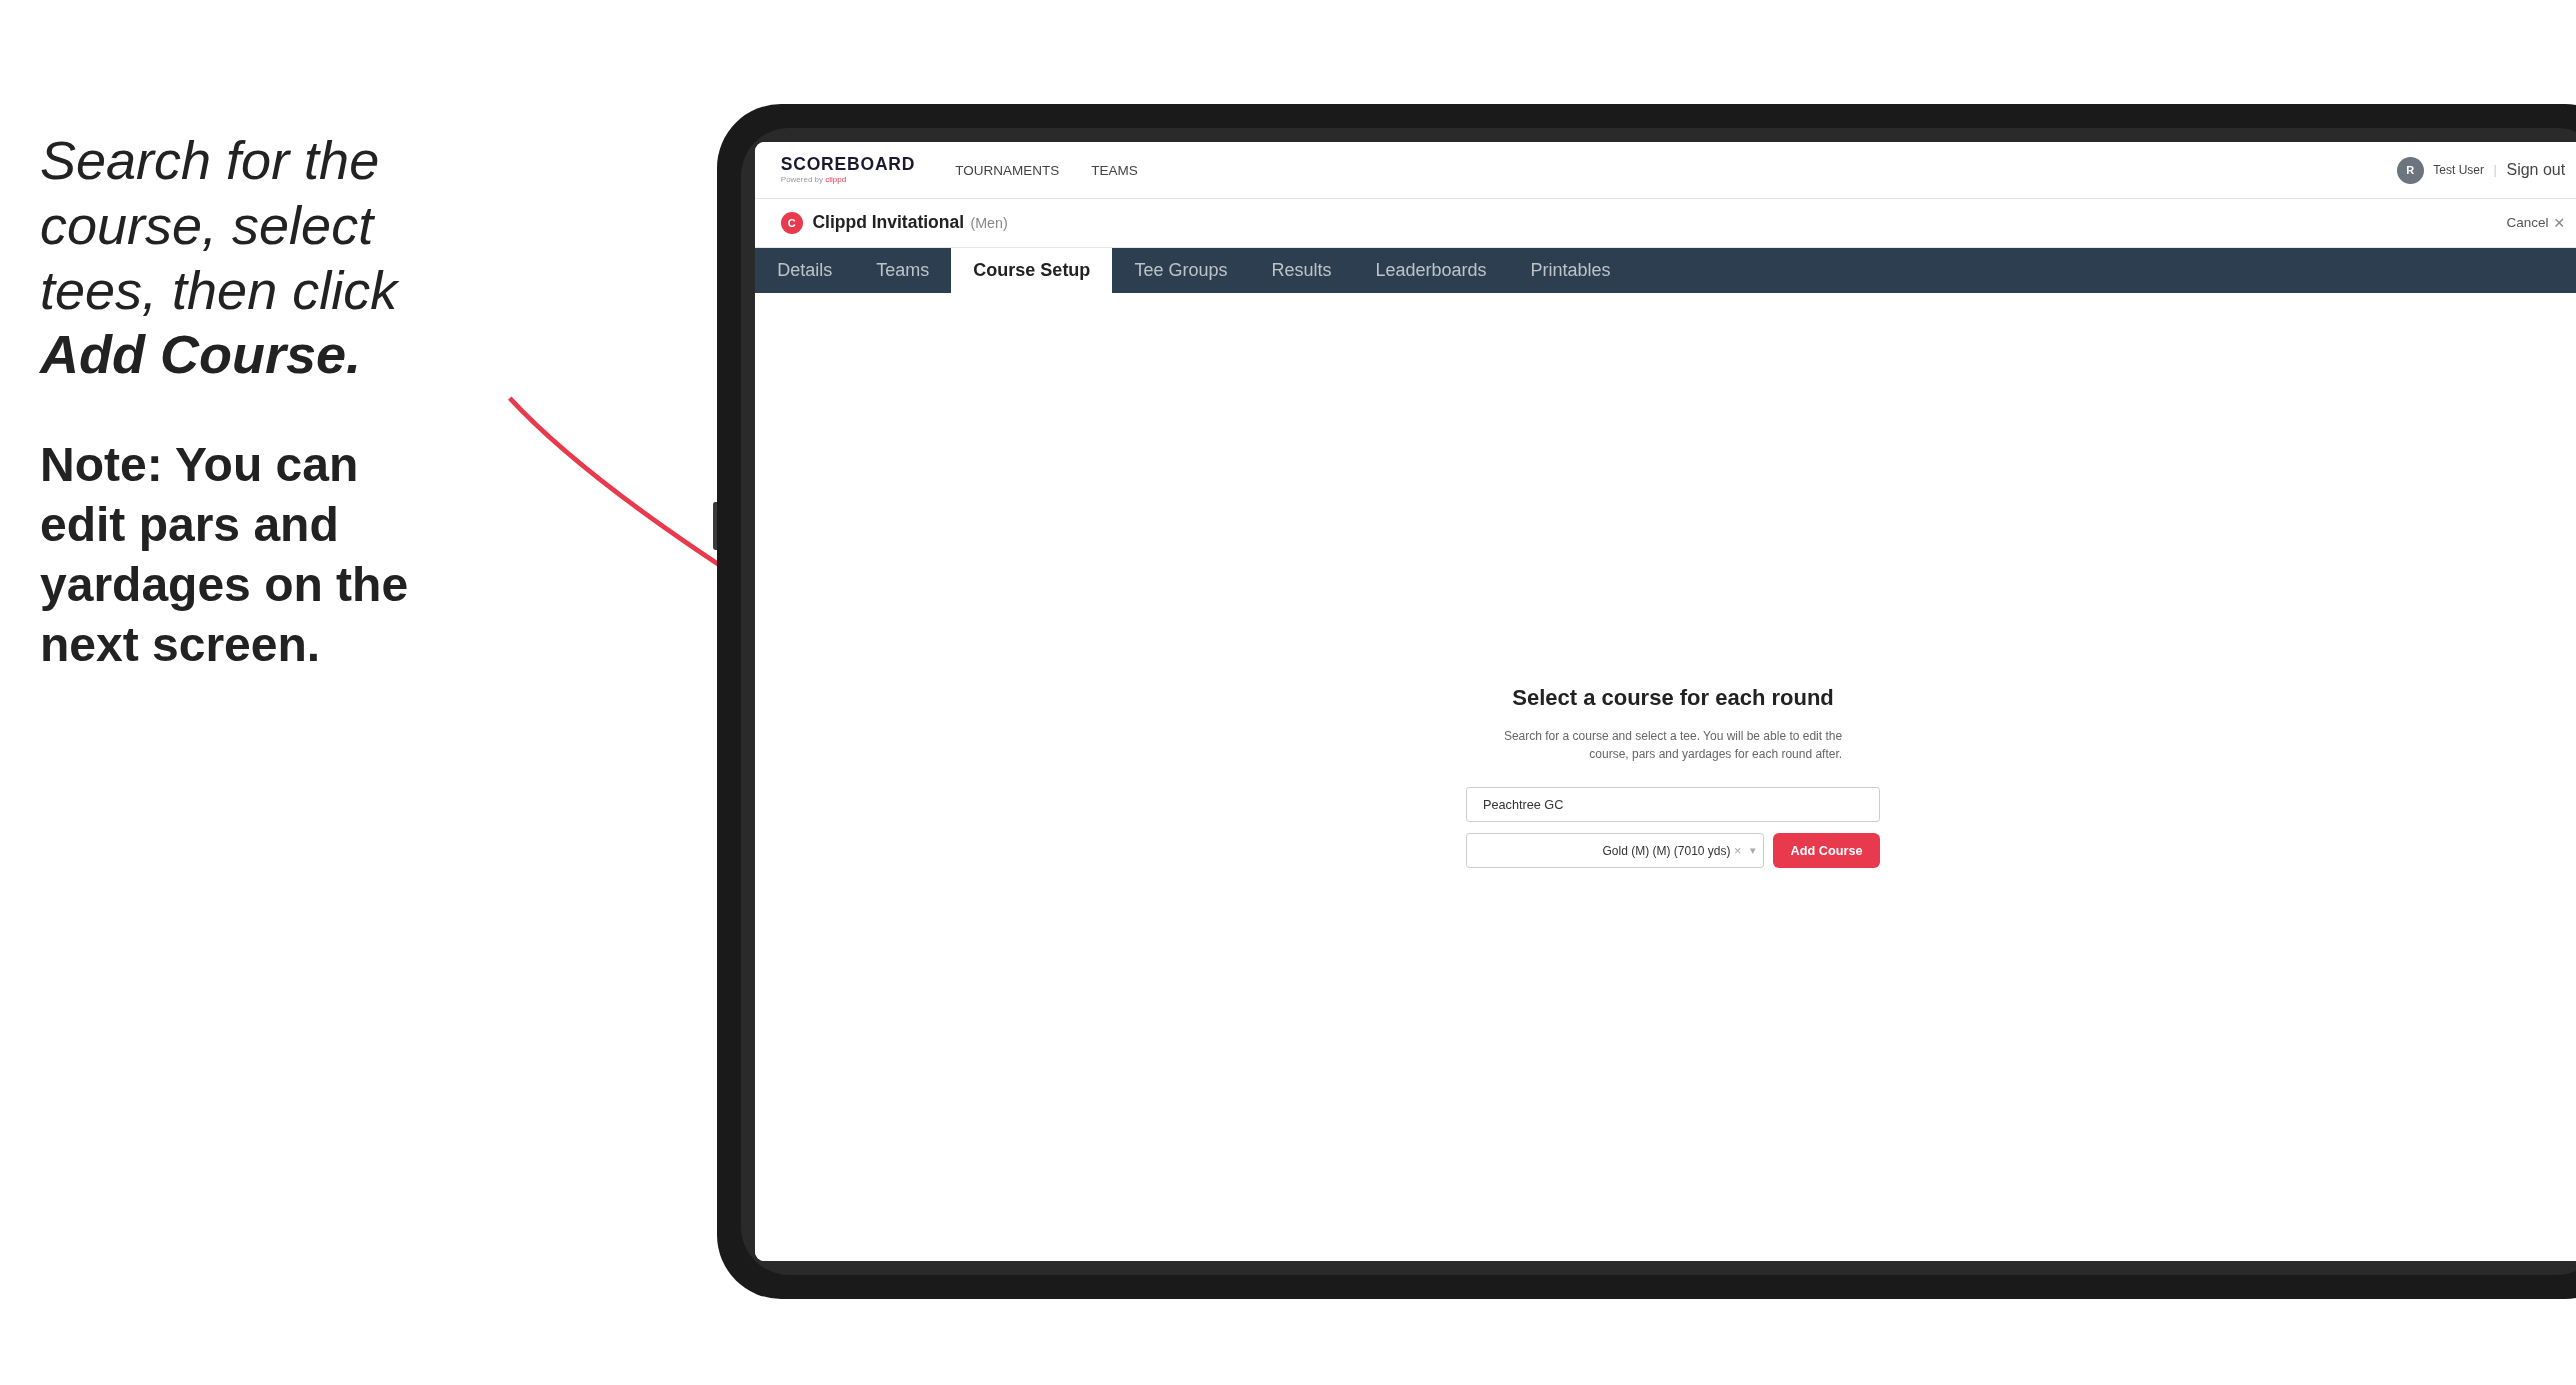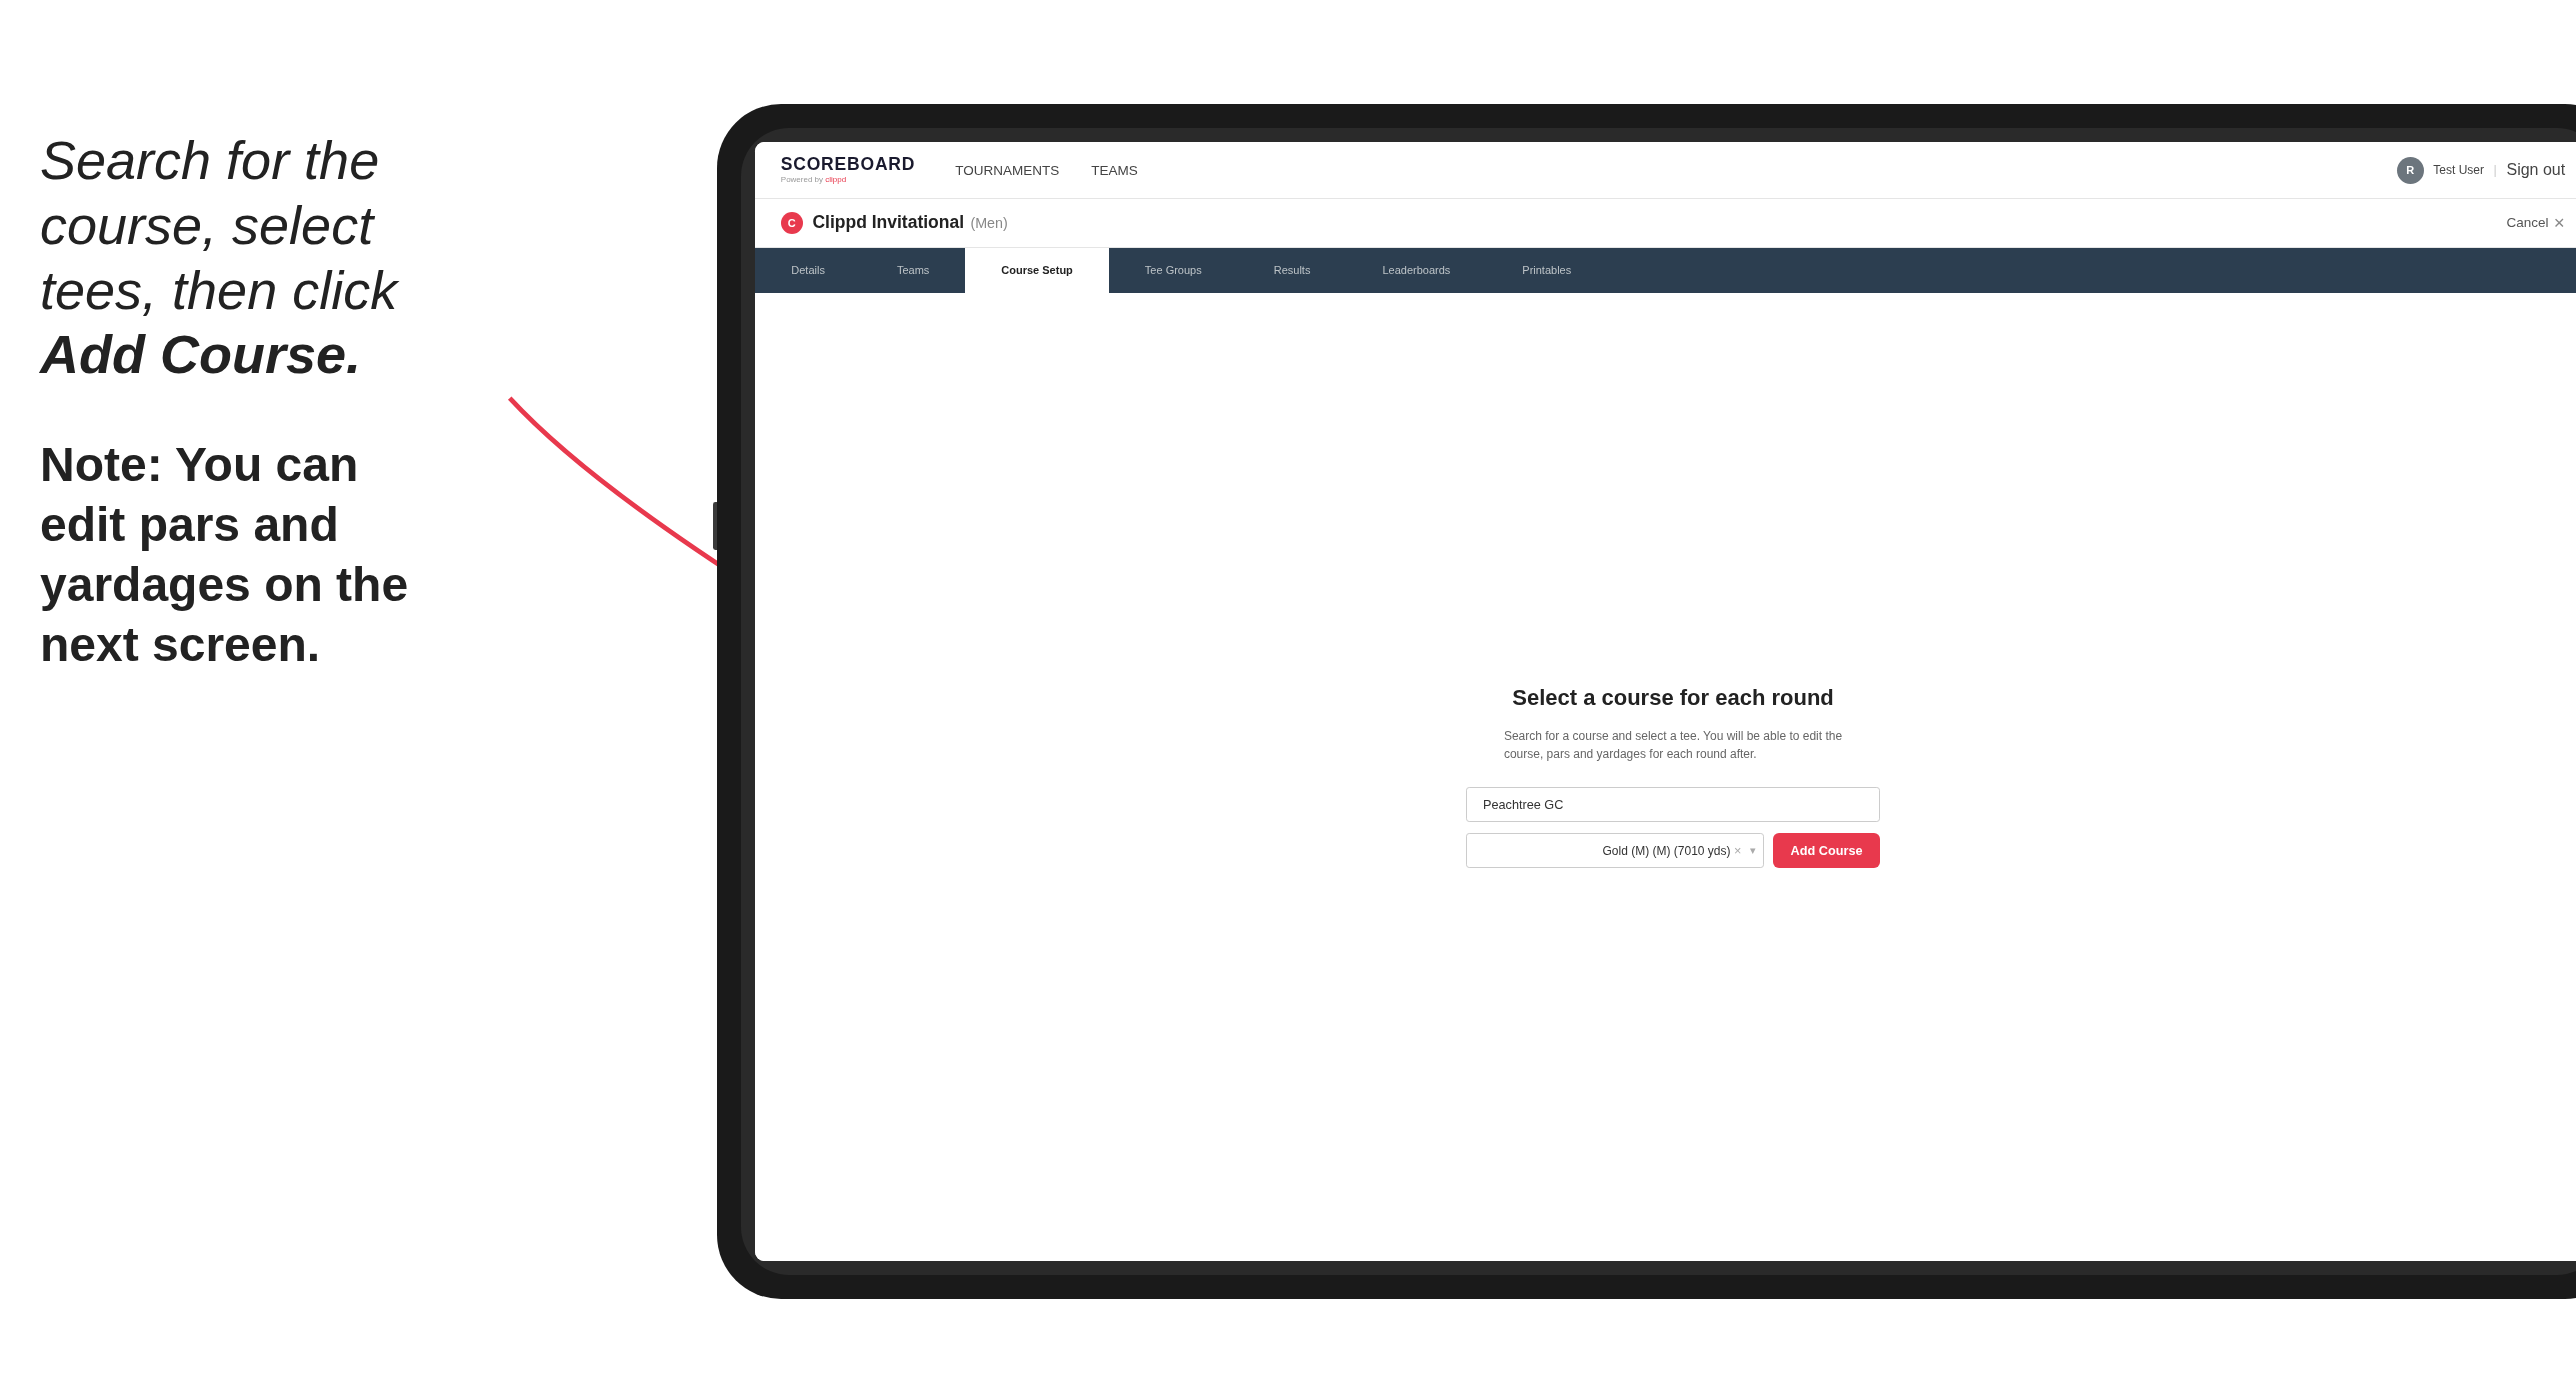--- a/index.html
+++ b/index.html
@@ -202,23 +202,23 @@
     
     .tab-bar {
       display: flex;
       background: #2c3e50;
       flex-shrink: 0;
       height: 45px;
     }
     .tab-item {
       display: flex;
       align-items: center;
-      padding: 0 36px;
+      padding: 0 22px;
       color: #bdc3c7;
-      font-size: 11px;
+      font-size: 18px;
       cursor: pointer;
       border-right: none;
       transition: background 0.2s;
     }
     .tab-item.active {
       background: #fff;
       color: #222;
       font-weight: 600;
     }
 
@@ -243,21 +243,21 @@
     .card-title {
       font-size: 22px;
       font-weight: 600;
       color: #222;
       margin-bottom: 16px;
     }
 
     .card-description {
       font-size: 12px;
       color: #666;
-      text-align: left;
+      text-align: right;
       line-height: 1.5;
       margin-bottom: 24px;
     }
 
     .search-input-wrapper {
       width: 100%;
       margin-bottom: 11px;
     }
     .search-input {
       width: 100%;

